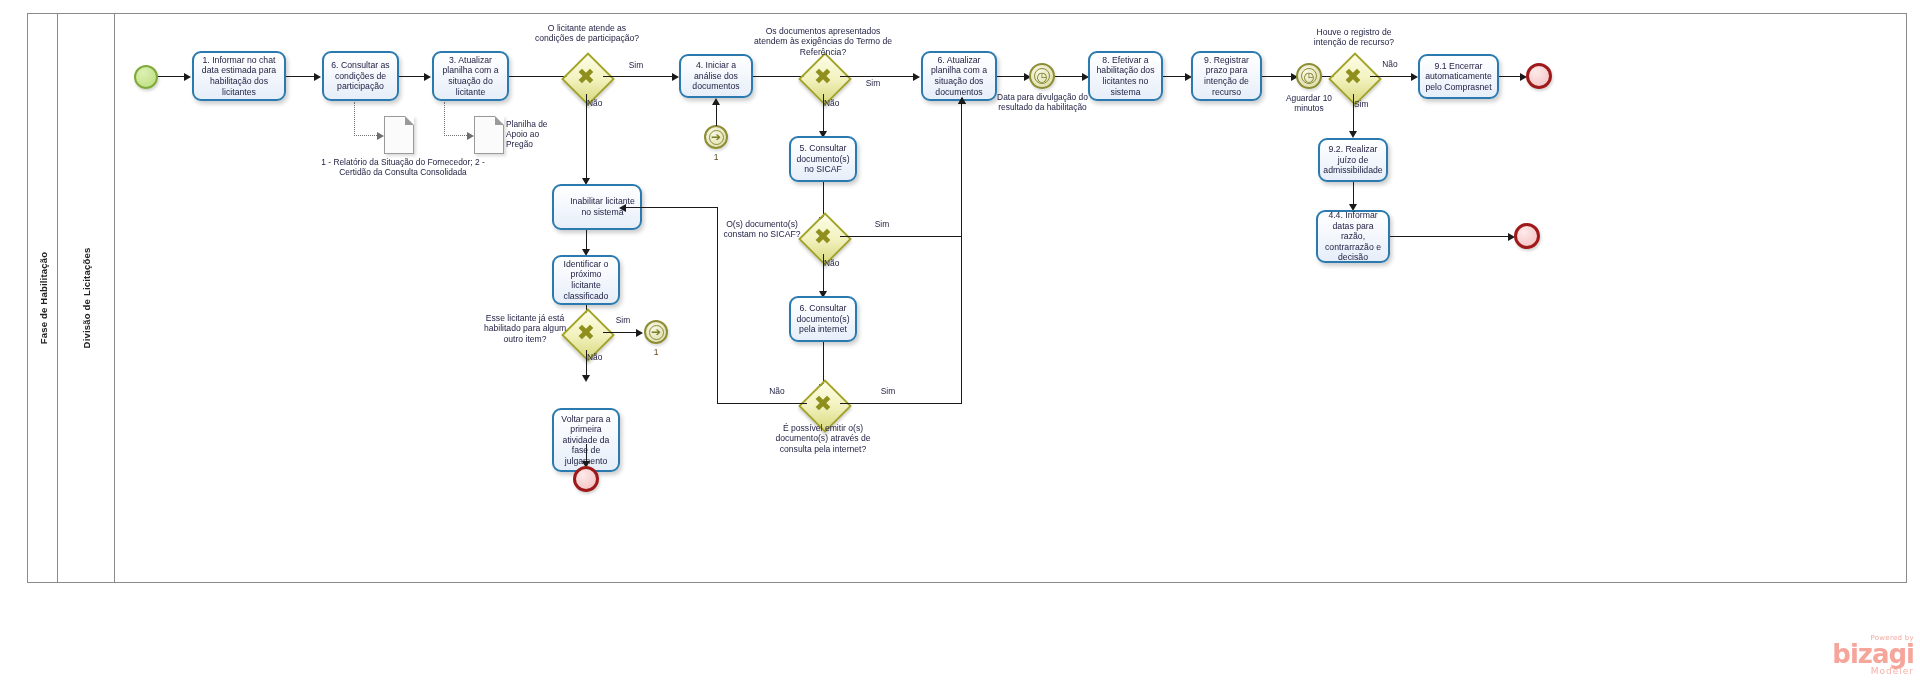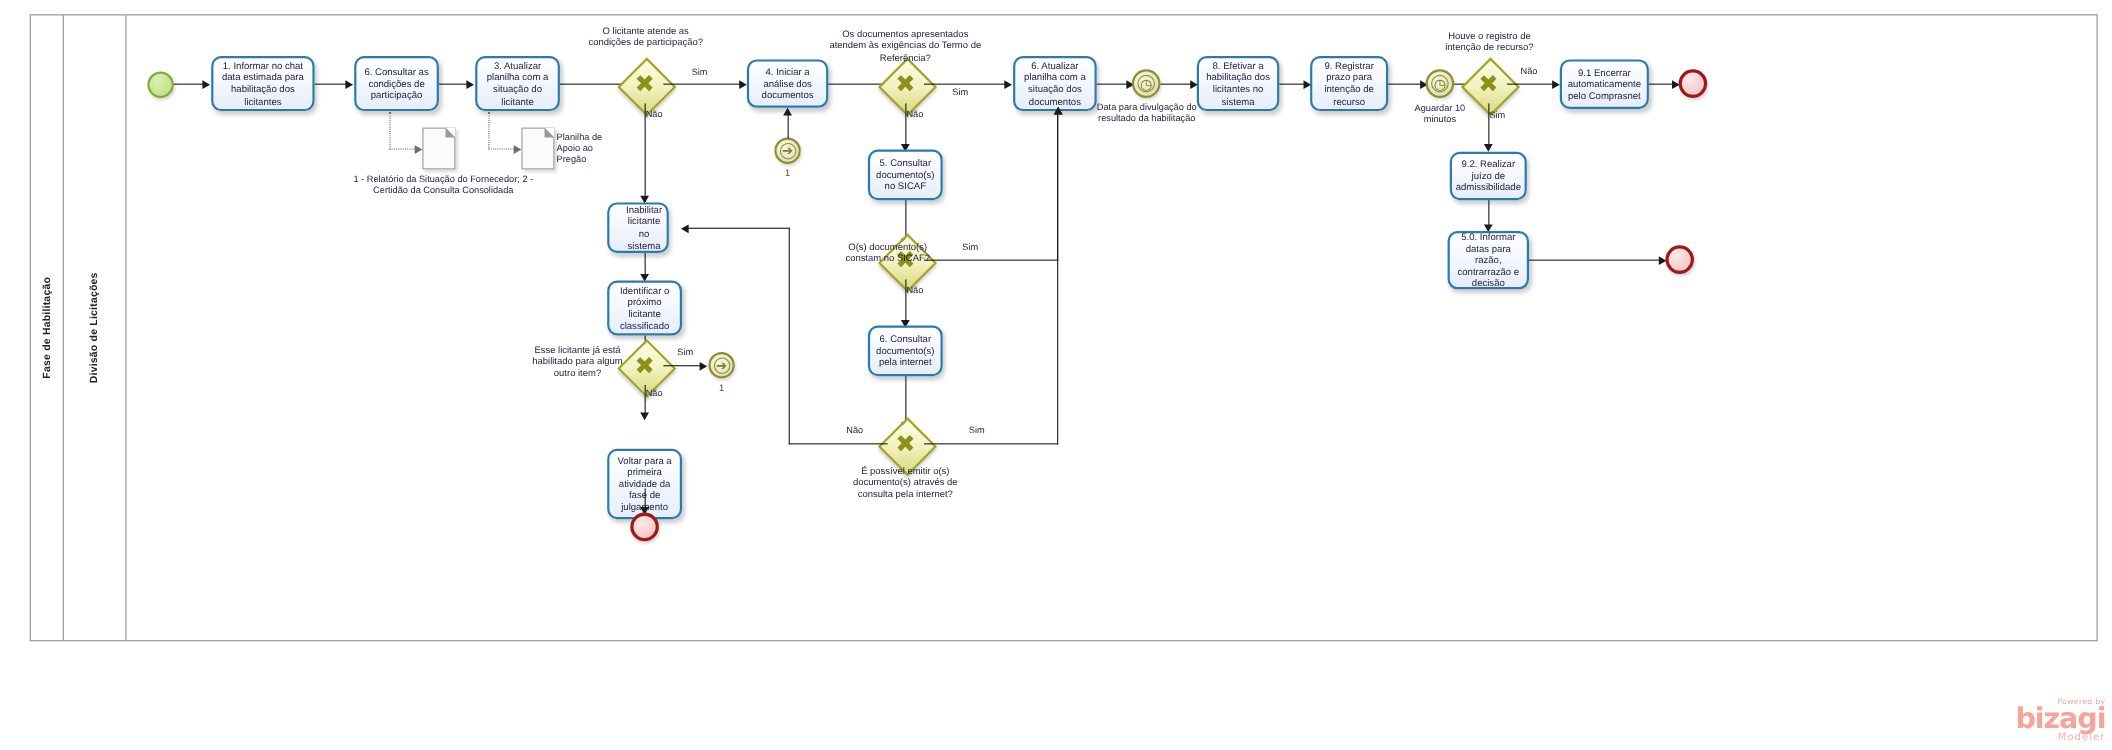--- a/index.html
+++ b/index.html
@@ -216,26 +216,26 @@
 
     <div class="node task" style="left:1302px;top:40px;width:81px;height:45px;">9.1 Encerrar automaticamente pelo Comprasnet</div>
     <div class="ln lh" style="left:1383px;top:62px;width:26px;"></div>
     <div class="arw arw-r" style="left:1404px;top:59px;"></div>
     <div class="node ev ev-end" style="left:1410px;top:49px;"></div>
 
     <div class="node task" style="left:1202px;top:124px;width:70px;height:44px;">9.2. Realizar juízo de admissibilidade</div>
     <div class="ln lv" style="left:1236.5px;top:168px;height:25px;"></div>
     <div class="arw arw-d" style="left:1233px;top:190px;"></div>
 
-    <div class="node task" style="left:1200px;top:196px;width:74px;height:53px;">5.0. Informar datas para razão, contrarrazão e decisão</div>
+    <div class="node task" style="left:1200px;top:196px;width:74px;height:53px;">4.4. Informar datas para razão, contrarrazão e decisão</div>
     <div class="ln lh" style="left:1274px;top:222px;width:122px;"></div>
     <div class="arw arw-r" style="left:1392px;top:219px;"></div>
     <div class="node ev ev-end" style="left:1398px;top:209px;"></div>
 
-    <div class="node task" style="left:436px;top:170px;width:56px;height:46px;padding-left:14px;">Inabilitar licitante no sistema</div>
+    <div class="node task" style="left:436px;top:170px;width:90px;height:46px;padding-left:14px;">Inabilitar licitante no sistema</div>
     <div class="ln lv" style="left:469.5px;top:216px;height:22px;"></div>
     <div class="arw arw-d" style="left:466px;top:235px;"></div>
 
     <div class="node task" style="left:436px;top:241px;width:68px;height:50px;">Identificar o próximo licitante classificado</div>
     <div class="ln lv" style="left:469.5px;top:291px;height:23px;"></div>
     <div class="arw arw-d" style="left:466px;top:310px;"></div>
 
     <div class="node gw" style="left:453px;top:302px;">
       <div class="dia"></div>
       <div class="x"></div>
@@ -260,21 +260,21 @@
     <div class="node ev ev-end" style="left:457px;top:452px;"></div>
 
     <div class="node task" style="left:673px;top:122px;width:68px;height:46px;">5. Consultar documento(s) no SICAF</div>
     <div class="ln lv" style="left:706.5px;top:168px;height:39px;"></div>
     <div class="arw arw-d" style="left:703px;top:203px;"></div>
 
     <div class="node gw" style="left:690px;top:206px;">
       <div class="dia"></div>
       <div class="x"></div>
     </div>
-    <div class="lbl" style="left:607px;top:205px;width:78px;margin-left:45px;">O(s) documento(s) constam no SICAF?</div>
+    <div class="lbl" style="left:607px;top:205px;width:78px;">O(s) documento(s) constam no SICAF?</div>
 
     <div class="ln lh" style="left:724px;top:222px;width:122px;"></div>
     <div class="ln lv" style="left:845px;top:88px;height:135px;"></div>
     <div class="arw arw-u" style="left:841.5px;top:83px;"></div>
     <div class="lbl-sm" style="left:750px;top:205px;width:32px;">Sim</div>
 
     <div class="ln lv" style="left:706.5px;top:240px;height:41px;"></div>
     <div class="arw arw-d" style="left:703px;top:277px;"></div>
     <div class="lbl-sm" style="left:708px;top:244px;width:32px;text-align:left;">Não</div>
 

